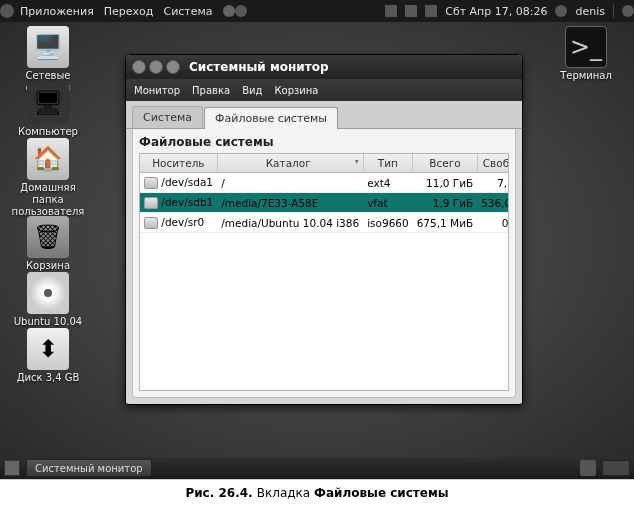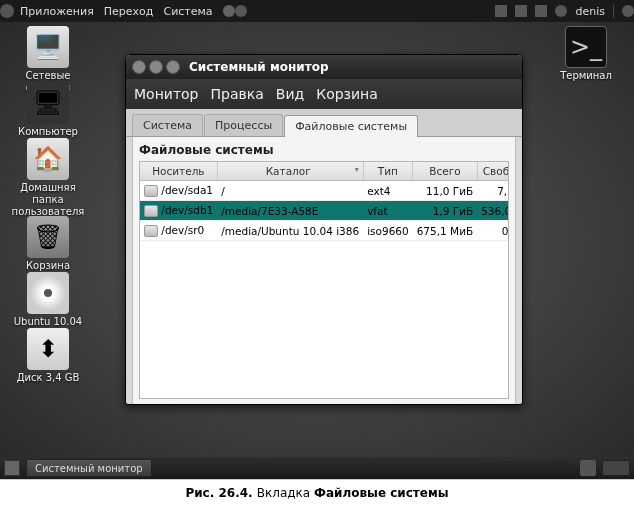--- a/index.html
+++ b/index.html
@@ -27,21 +27,21 @@
   .ico-dvd { background: radial-gradient(circle, #fff 20%, #ccc 60%); border-radius: 50%; position: relative; }
   .ico-dvd::after { content:""; position:absolute; top:50%; left:50%; width:8px; height:8px; background:#555; border-radius:50%; transform:translate(-50%,-50%); }
   .ico-usb { background: linear-gradient(#f0f0f0, #ccc); }
   .ico-term { background: #111; border: 1px solid #666; }
   
   
   .win { position: absolute; top: 32px; left: 125px; width: 398px; height: 351px; background: #d8d8d8; border: 1px solid #000; border-radius: 5px 5px 3px 3px; box-shadow: 0 3px 10px rgba(0,0,0,.6); overflow: hidden; }
   .titlebar { height: 24px; background: linear-gradient(#3a3a3a, #222); display: flex; align-items: center; color: #fff; padding: 0 6px; }
   .tb-btn { width: 14px; height: 14px; border-radius: 50%; background: #888; border: 1px solid #555; margin-right: 3px; cursor: pointer; }
   .tb-title { margin-left: 6px; font-weight: bold; font-size: 12px; }
-  .winmenu { height: 30px; background: linear-gradient(#3a3a3a, #2c2c2c); color: #eee; display: flex; align-items: center; padding: 0 8px; gap: 12px; font-size: 14px; }
+  .winmenu { height: 22px; background: linear-gradient(#3a3a3a, #2c2c2c); color: #eee; display: flex; align-items: center; padding: 0 8px; gap: 12px; font-size: 10px; }
   .winmenu span { cursor: pointer; }
   
   
   .tabstrip { height: 28px; background: #cfcfcf; display: flex; align-items: flex-end; padding: 4px 6px 0; gap: 1px; border-bottom: 1px solid #9a9a9a; }
   .tab { padding: 4px 10px; border: 1px solid #aaa; border-bottom: none; border-radius: 3px 3px 0 0; background: #c8c8c8; color: #333; font-size: 11px; cursor: pointer; }
   .tab.active { background: #f4f4f4; border-color: #9a9a9a; position: relative; top: 1px; }
   
   
   .panel { background: #f4f4f4; border: 1px solid #bbb; margin: 0 6px 6px; border-top: none; border-radius: 0 0 4px 4px; height: 269px; padding: 6px; }
   .panel h3 { font-size: 12px; font-weight: bold; margin-bottom: 4px; color: #222; }
@@ -75,20 +75,21 @@
   <span class="mitem">Приложения</span>
   <span class="mitem">Переход</span>
   <span class="mitem">Система</span>
   <span class="sysicon" style="border-radius:50%;background:#777"></span>
   <span class="sysicon" style="border-radius:50%;background:#666"></span>
   <div class="spacer"></div>
   <div class="sys">
     <span class="sysicon" style="background:#666"></span>
     <span class="sysicon" style="background:#666"></span>
     <span class="sysicon" style="background:#666"></span>
+    <span>Сбт Апр 17, 08:26</span>
     <span class="sysicon" style="background:#666;border-radius:50%"></span>
     <span>denis</span>
     <span class="sep"></span>
     <span class="sysicon" style="background:#666;border-radius:50%"></span>
   </div>
 </div>
 
 <div class="desktop">
 
   <div class="dicon" style="top:4px;left:8px">
@@ -129,21 +130,20 @@
       <span class="tb-title">Системный монитор</span>
     </div>
     <div class="winmenu">
       <span>Монитор</span>
       <span>Правка</span>
       <span>Вид</span>
       <span>Корзина</span>
     </div>
     <div class="tabstrip">
       <div class="tab">Система</div>
-      <div class="tab">Процессы</div>
       <div class="tab active">Файловые системы</div>
     </div>
     <div class="panel">
       <h3>Файловые системы</h3>
       <div class="tablewrap">
         <table>
           <thead>
             <tr>
               <th>Носитель</th>
               <th class="sortcol">Каталог</th>

